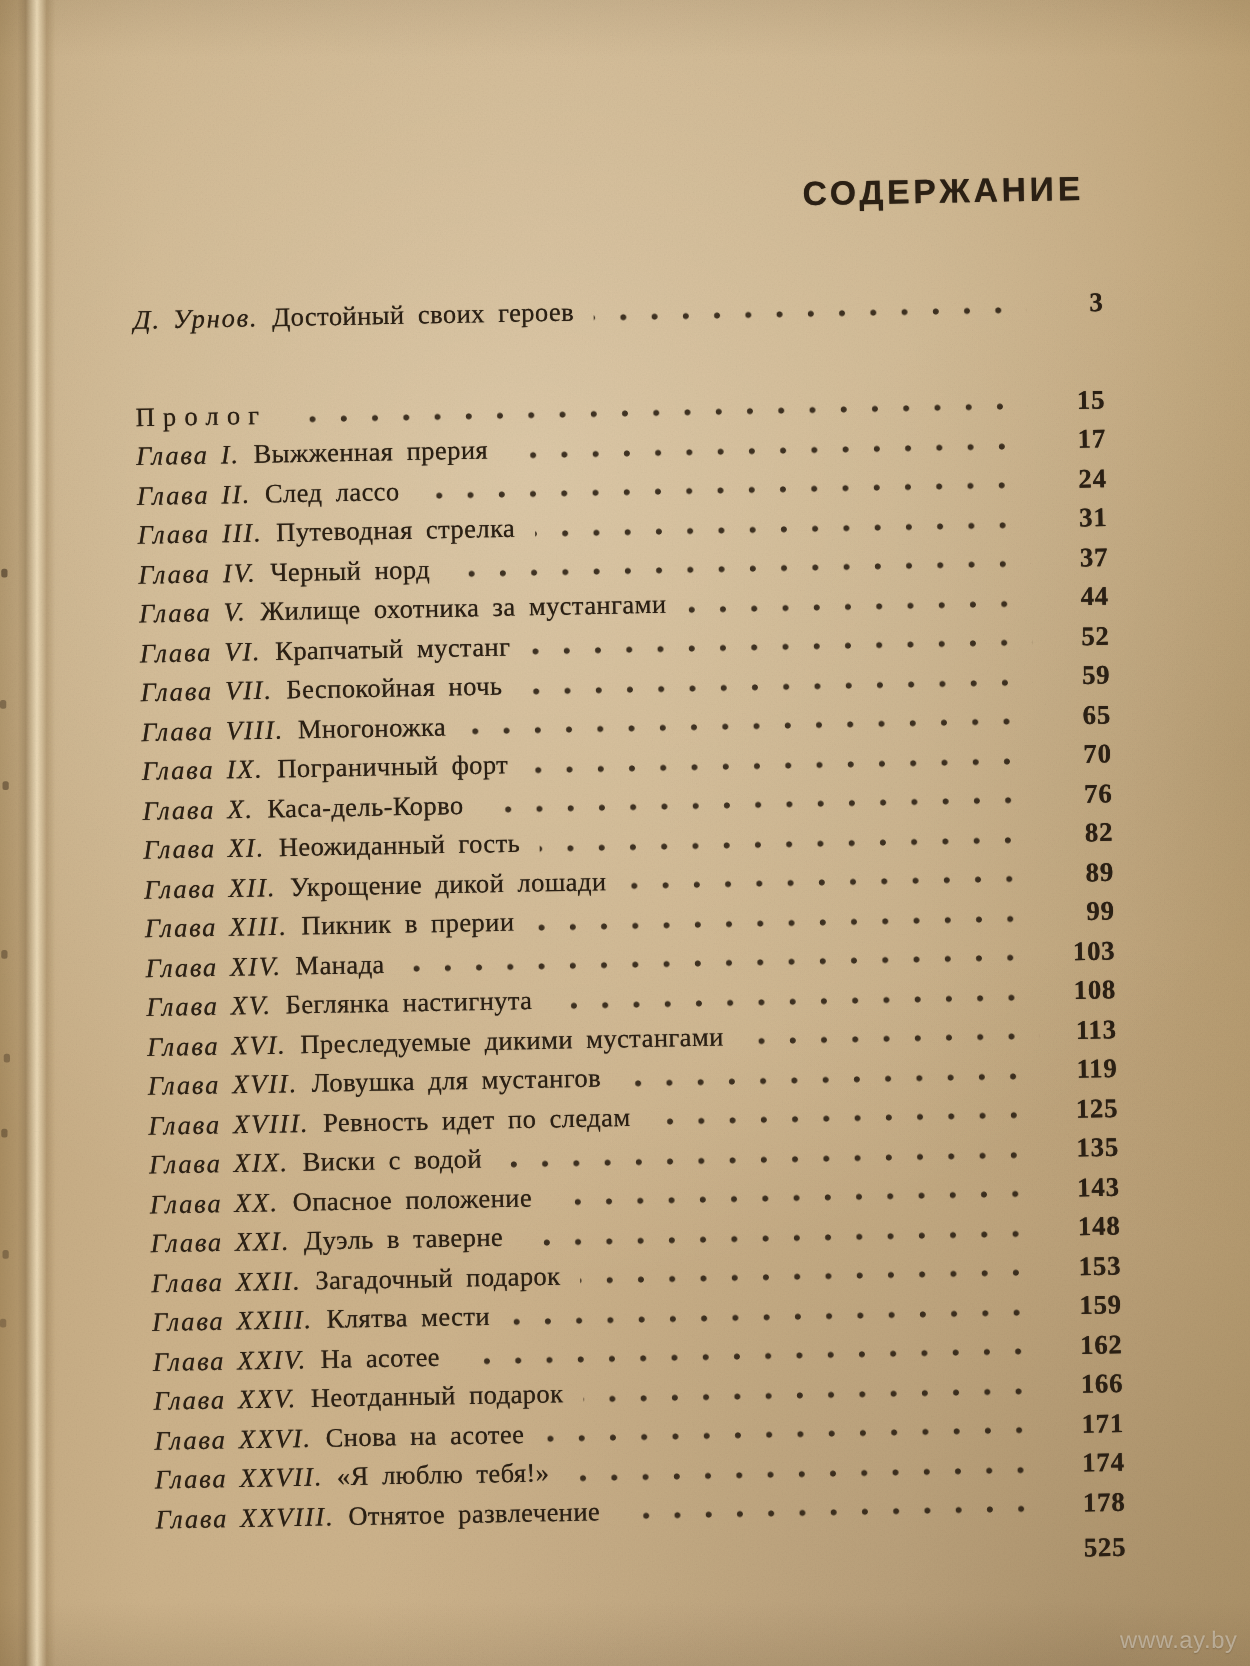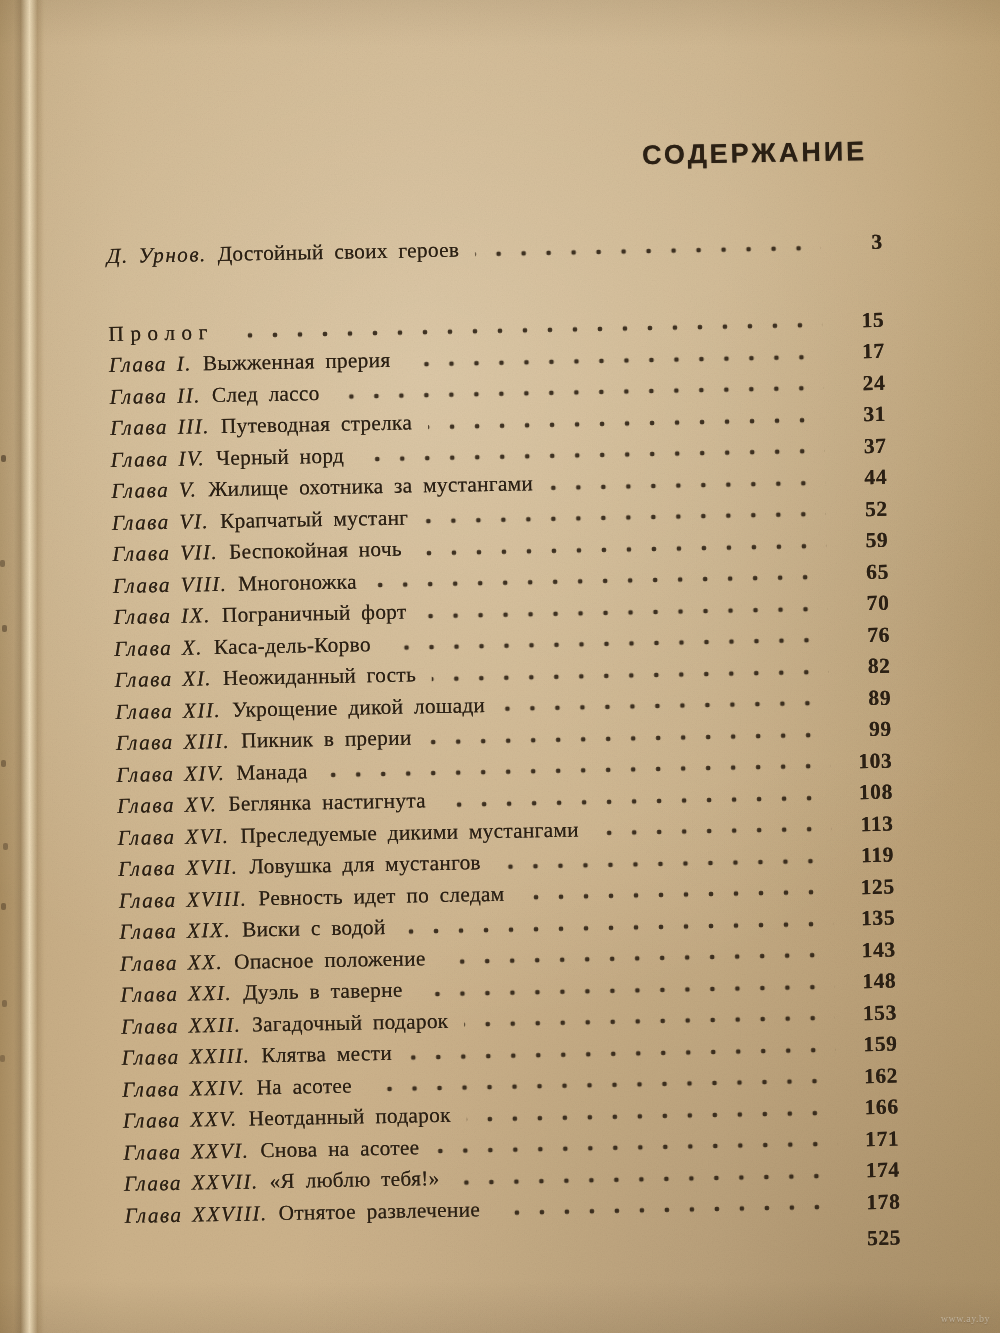--- a/index.html
+++ b/index.html
@@ -82,21 +82,21 @@
     font-weight:700;font-size:21.5px;letter-spacing:0.6px;
     text-shadow:0 0 0.6px rgba(43,32,20,0.85);
   }
   .folio{
     margin-top:8px;text-align:right;padding-right:0;
     font-weight:700;font-size:21.5px;letter-spacing:0.6px;
     text-shadow:0 0 0.6px rgba(43,32,20,0.85);
   }
   .watermark{
     position:absolute;right:10px;bottom:9px;
-    font-family:Liberation Serif, serif;font-size:10px;letter-spacing:0.5px;
+    font-family:Liberation Sans, sans-serif;font-size:19px;letter-spacing:0.5px;
     color:rgba(225,220,210,0.55);
     text-shadow:0 1px 1px rgba(90,70,45,0.35);
   }
 </style>
 </head>
 <body style="--paper: #c9ae86; --ink: #2b2014;">
 
 <div class="photo">
 
   <div class="crease"></div>

